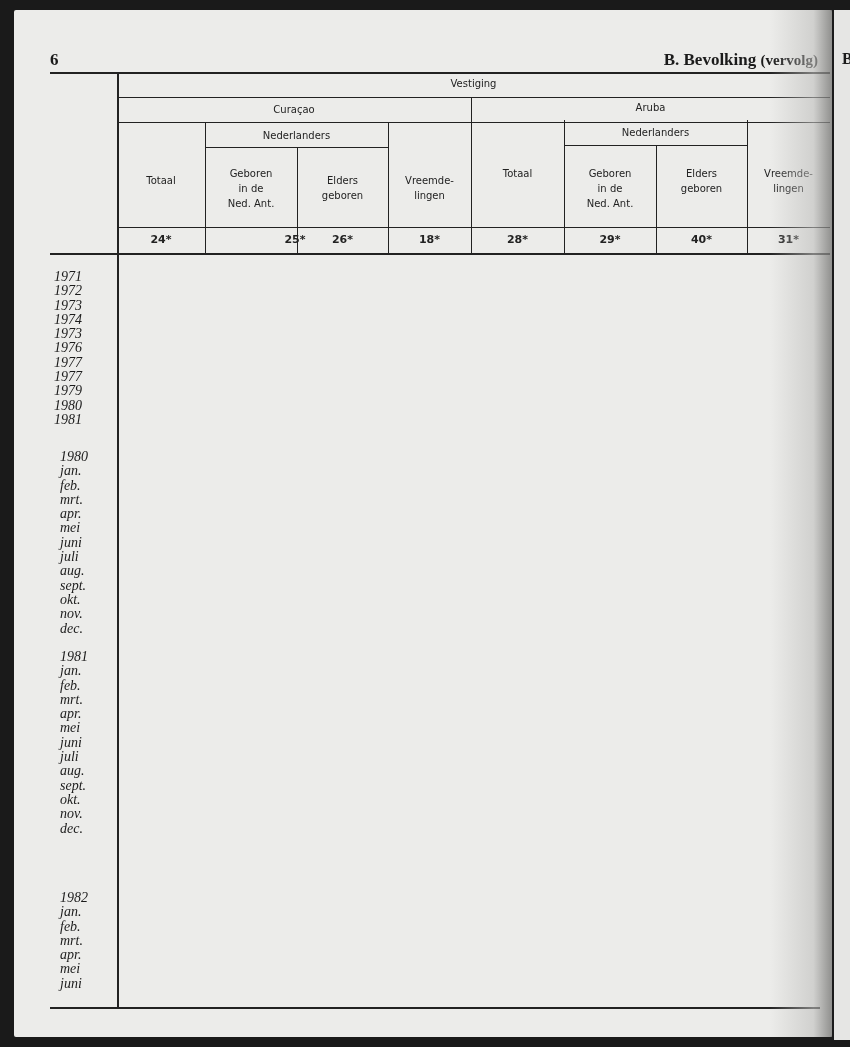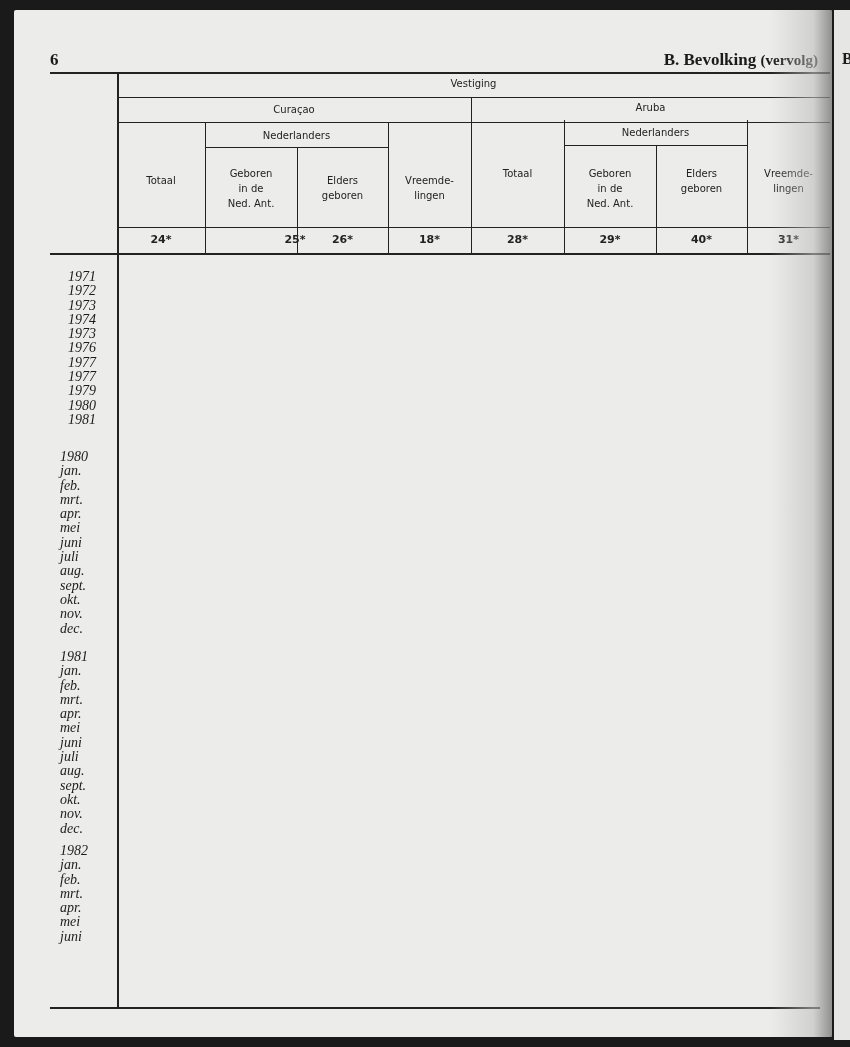--- a/index.html
+++ b/index.html
@@ -46,21 +46,21 @@
     text-align:center; line-height:15px; color:#222;
   }
   .colnum {
     position:absolute; font-family:"DejaVu Sans", sans-serif; font-size:11px;
     font-weight:bold; text-align:center; color:#222;
   }
 
   .rowlabels { position:absolute; left:54px; }
   .rowlabel {
     height:14.3px; line-height:14.3px; font-style:italic; font-size:14px;
-    text-align:center; width:56px;
+    text-align:left; width:56px;
   }
   .block { position:absolute; }
 </style>
 </head>
 <body>
 
 <div class="page"></div>
 <div class="next-page">
   <span class="glyph">B</span>
 </div>
@@ -165,21 +165,21 @@
         <div class="rowlabel" style="text-align: left; margin-left: 6px;">juli</div>
         <div class="rowlabel" style="text-align: left; margin-left: 6px;">aug.</div>
         <div class="rowlabel" style="text-align: left; margin-left: 6px;">sept.</div>
         <div class="rowlabel" style="text-align: left; margin-left: 6px;">okt.</div>
         <div class="rowlabel" style="text-align: left; margin-left: 6px;">nov.</div>
         <div class="rowlabel" style="text-align: left; margin-left: 6px;">dec.</div>
       </div>
     </div>
     <div class="block" style="top: 844px; left: 0px;">
       <div class="rowlabels">
-        <div class="rowlabel" style="text-align: left; margin-left: 6px;">1982</div>
+        <div class="rowlabel" style="text-align: left; margin-left: 6px; margin-top: 47px;">1982</div>
         <div class="rowlabel" style="text-align: left; margin-left: 6px;">jan.</div>
         <div class="rowlabel" style="text-align: left; margin-left: 6px;">feb.</div>
         <div class="rowlabel" style="text-align: left; margin-left: 6px;">mrt.</div>
         <div class="rowlabel" style="text-align: left; margin-left: 6px;">apr.</div>
         <div class="rowlabel" style="text-align: left; margin-left: 6px;">mei</div>
         <div class="rowlabel" style="text-align: left; margin-left: 6px;">juni</div>
       </div>
     </div>
   </div>
 

